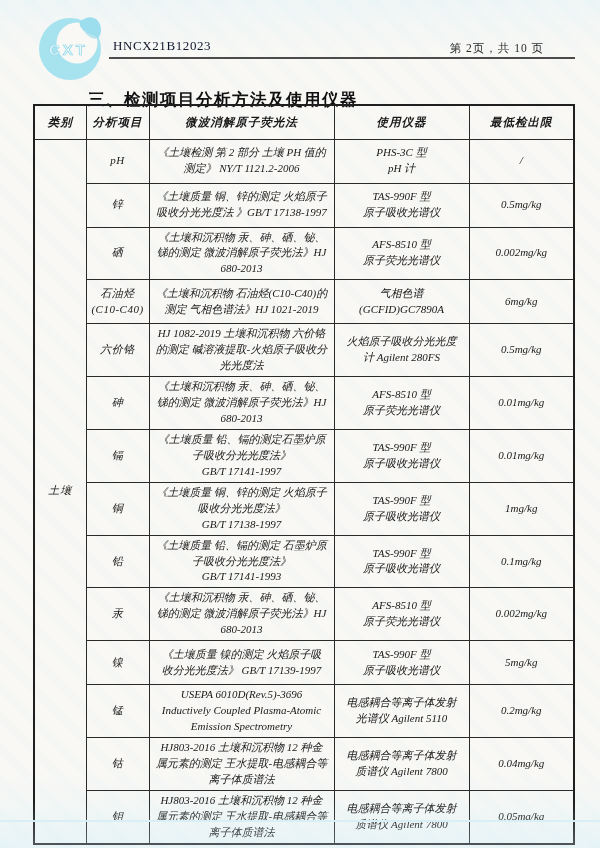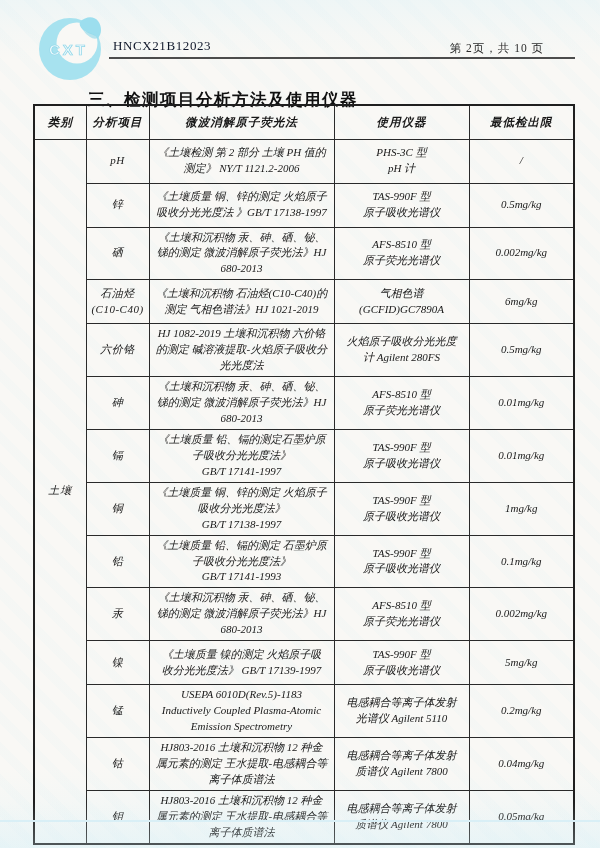--- a/index.html
+++ b/index.html
@@ -203,21 +203,21 @@
         <tr>
           <td class="cell-item">镍</td>
           <td class="cell-method">《土壤质量 镍的测定 火焰原子吸
 收分光光度法》 GB/T 17139-1997</td>
           <td class="cell-instrument">TAS-990F 型
 原子吸收光谱仪</td>
           <td class="cell-limit">5mg/kg</td>
         </tr>
         <tr>
           <td class="cell-item">锰</td>
-          <td class="cell-method">USEPA 6010D(Rev.5)-1183
+          <td class="cell-method">USEPA 6010D(Rev.5)-3696
 Inductively Coupled Plasma-Atomic
 Emission Spectrometry</td>
           <td class="cell-instrument">电感耦合等离子体发射
 光谱仪 Agilent 5110</td>
           <td class="cell-limit">0.2mg/kg</td>
         </tr>
         <tr>
           <td class="cell-item">钴</td>
           <td class="cell-method">HJ803-2016 土壤和沉积物 12 种金
 属元素的测定 王水提取-电感耦合等

